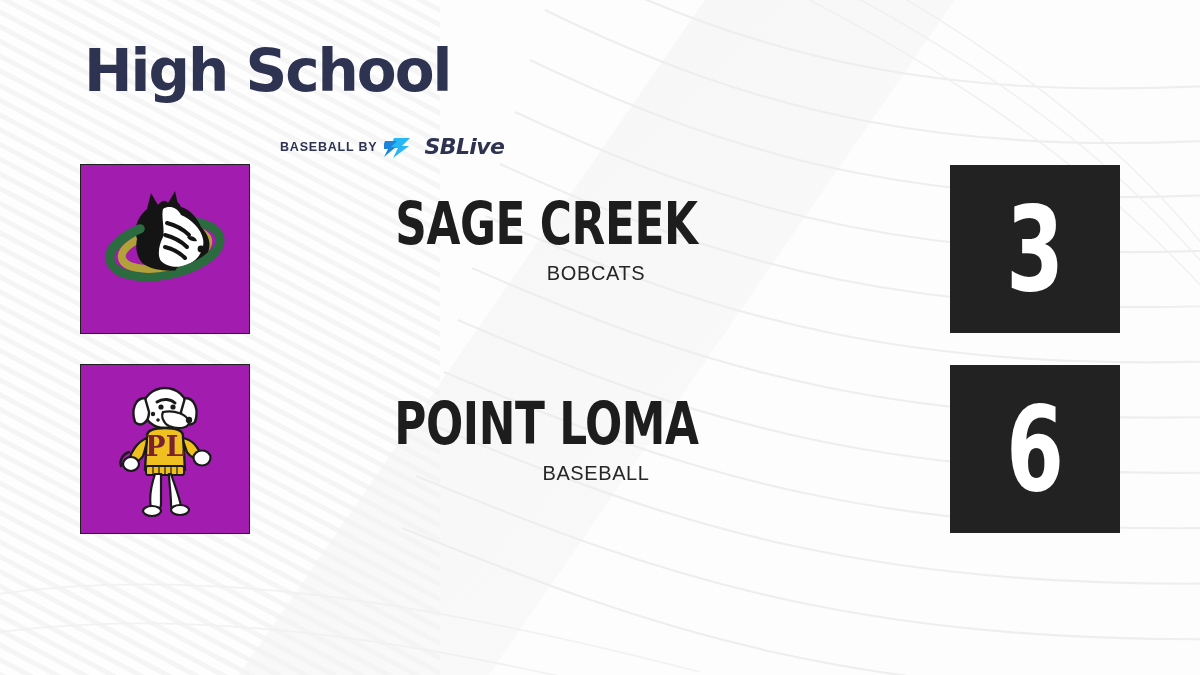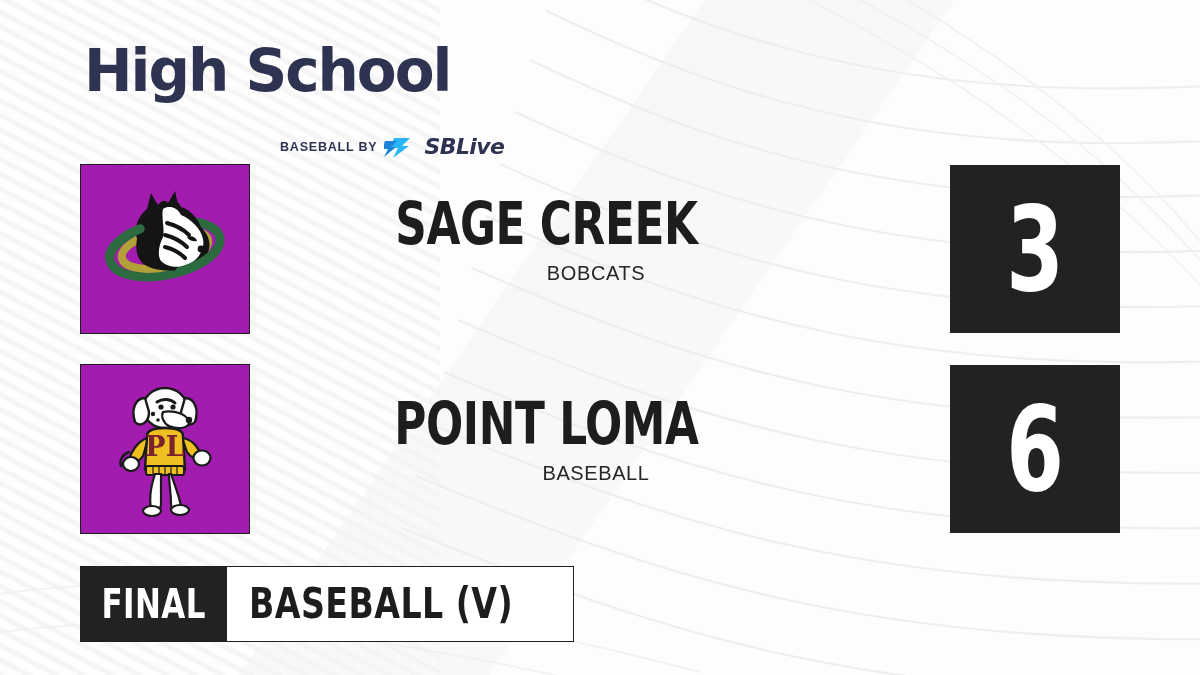--- a/index.html
+++ b/index.html
@@ -303,22 +303,14 @@
     <div class="team-text">
       <div class="team-name">POINT LOMA</div>
       <div class="team-mascot">BASEBALL</div>
     </div>
 
     <div class="score-box">
       <span class="score-value">6</span>
     </div>
   </div>
 
-  <div class="status-bar">
-    <div class="status-final">
-      <span class="status-final-text">FINAL</span>
-    </div>
-    <div class="status-sport">
-      <span class="status-sport-text">BASEBALL (V)</span>
-    </div>
-  </div>
 
 </div>
 
 </body></html>

